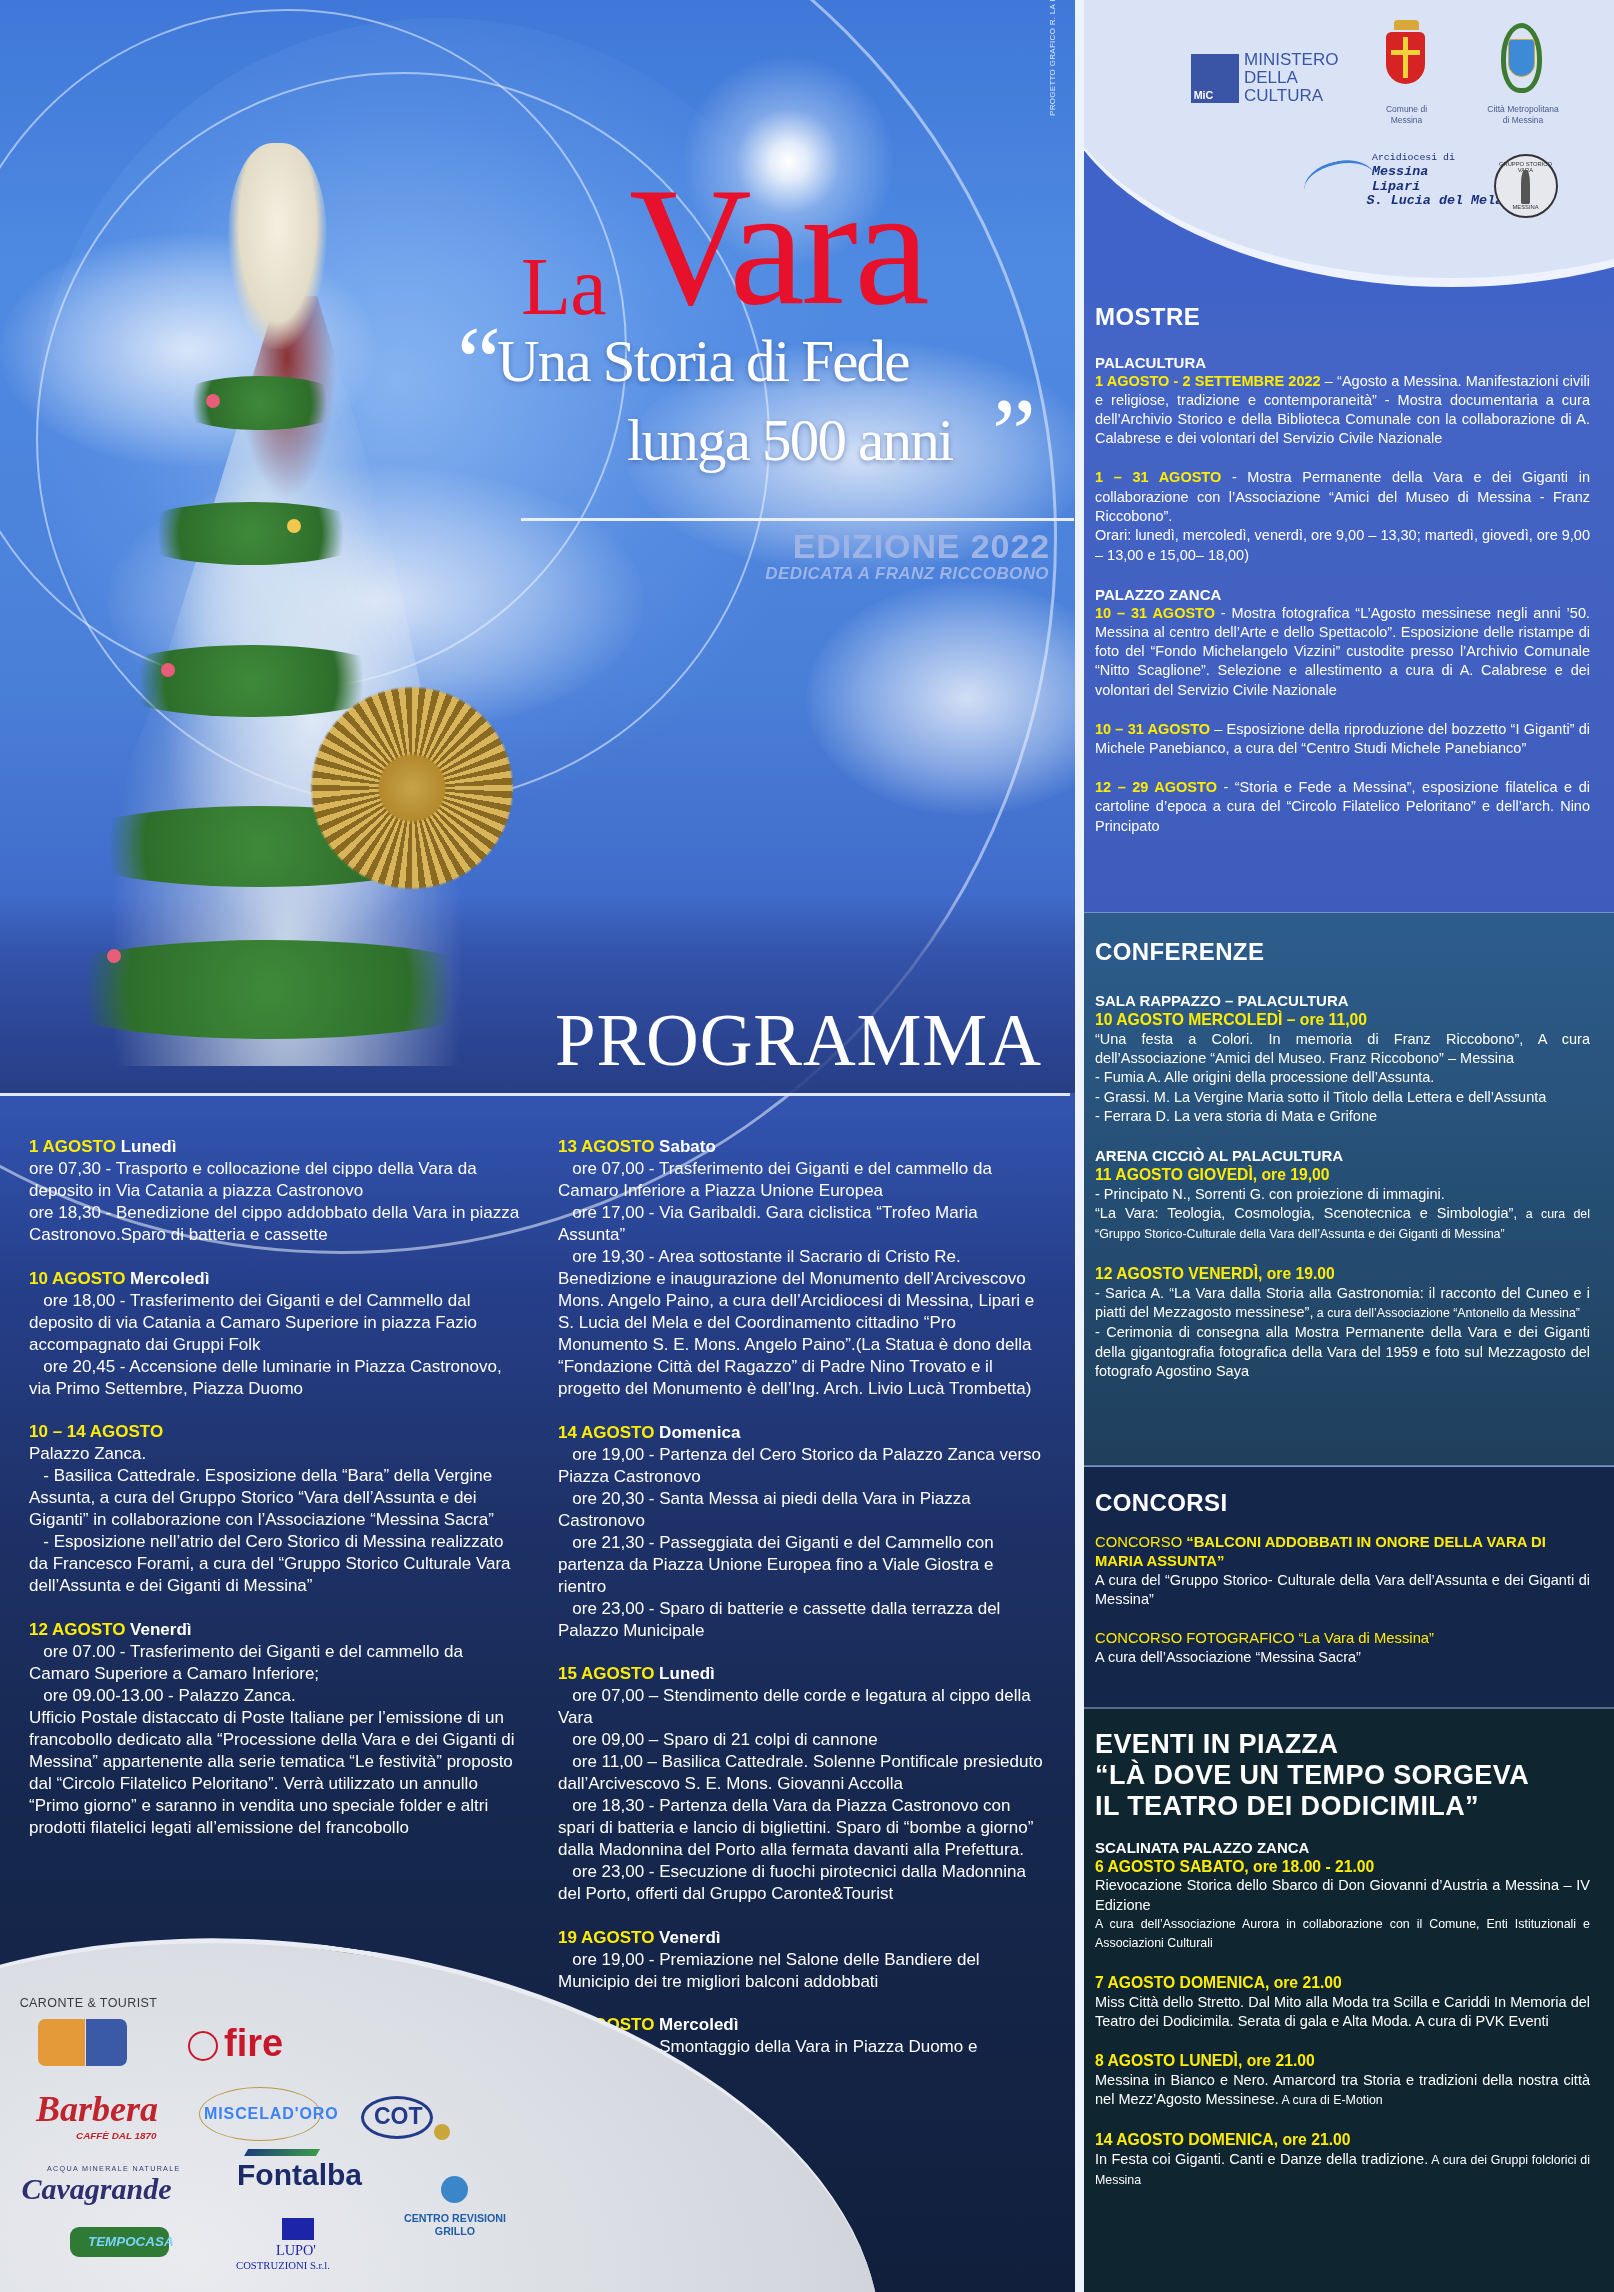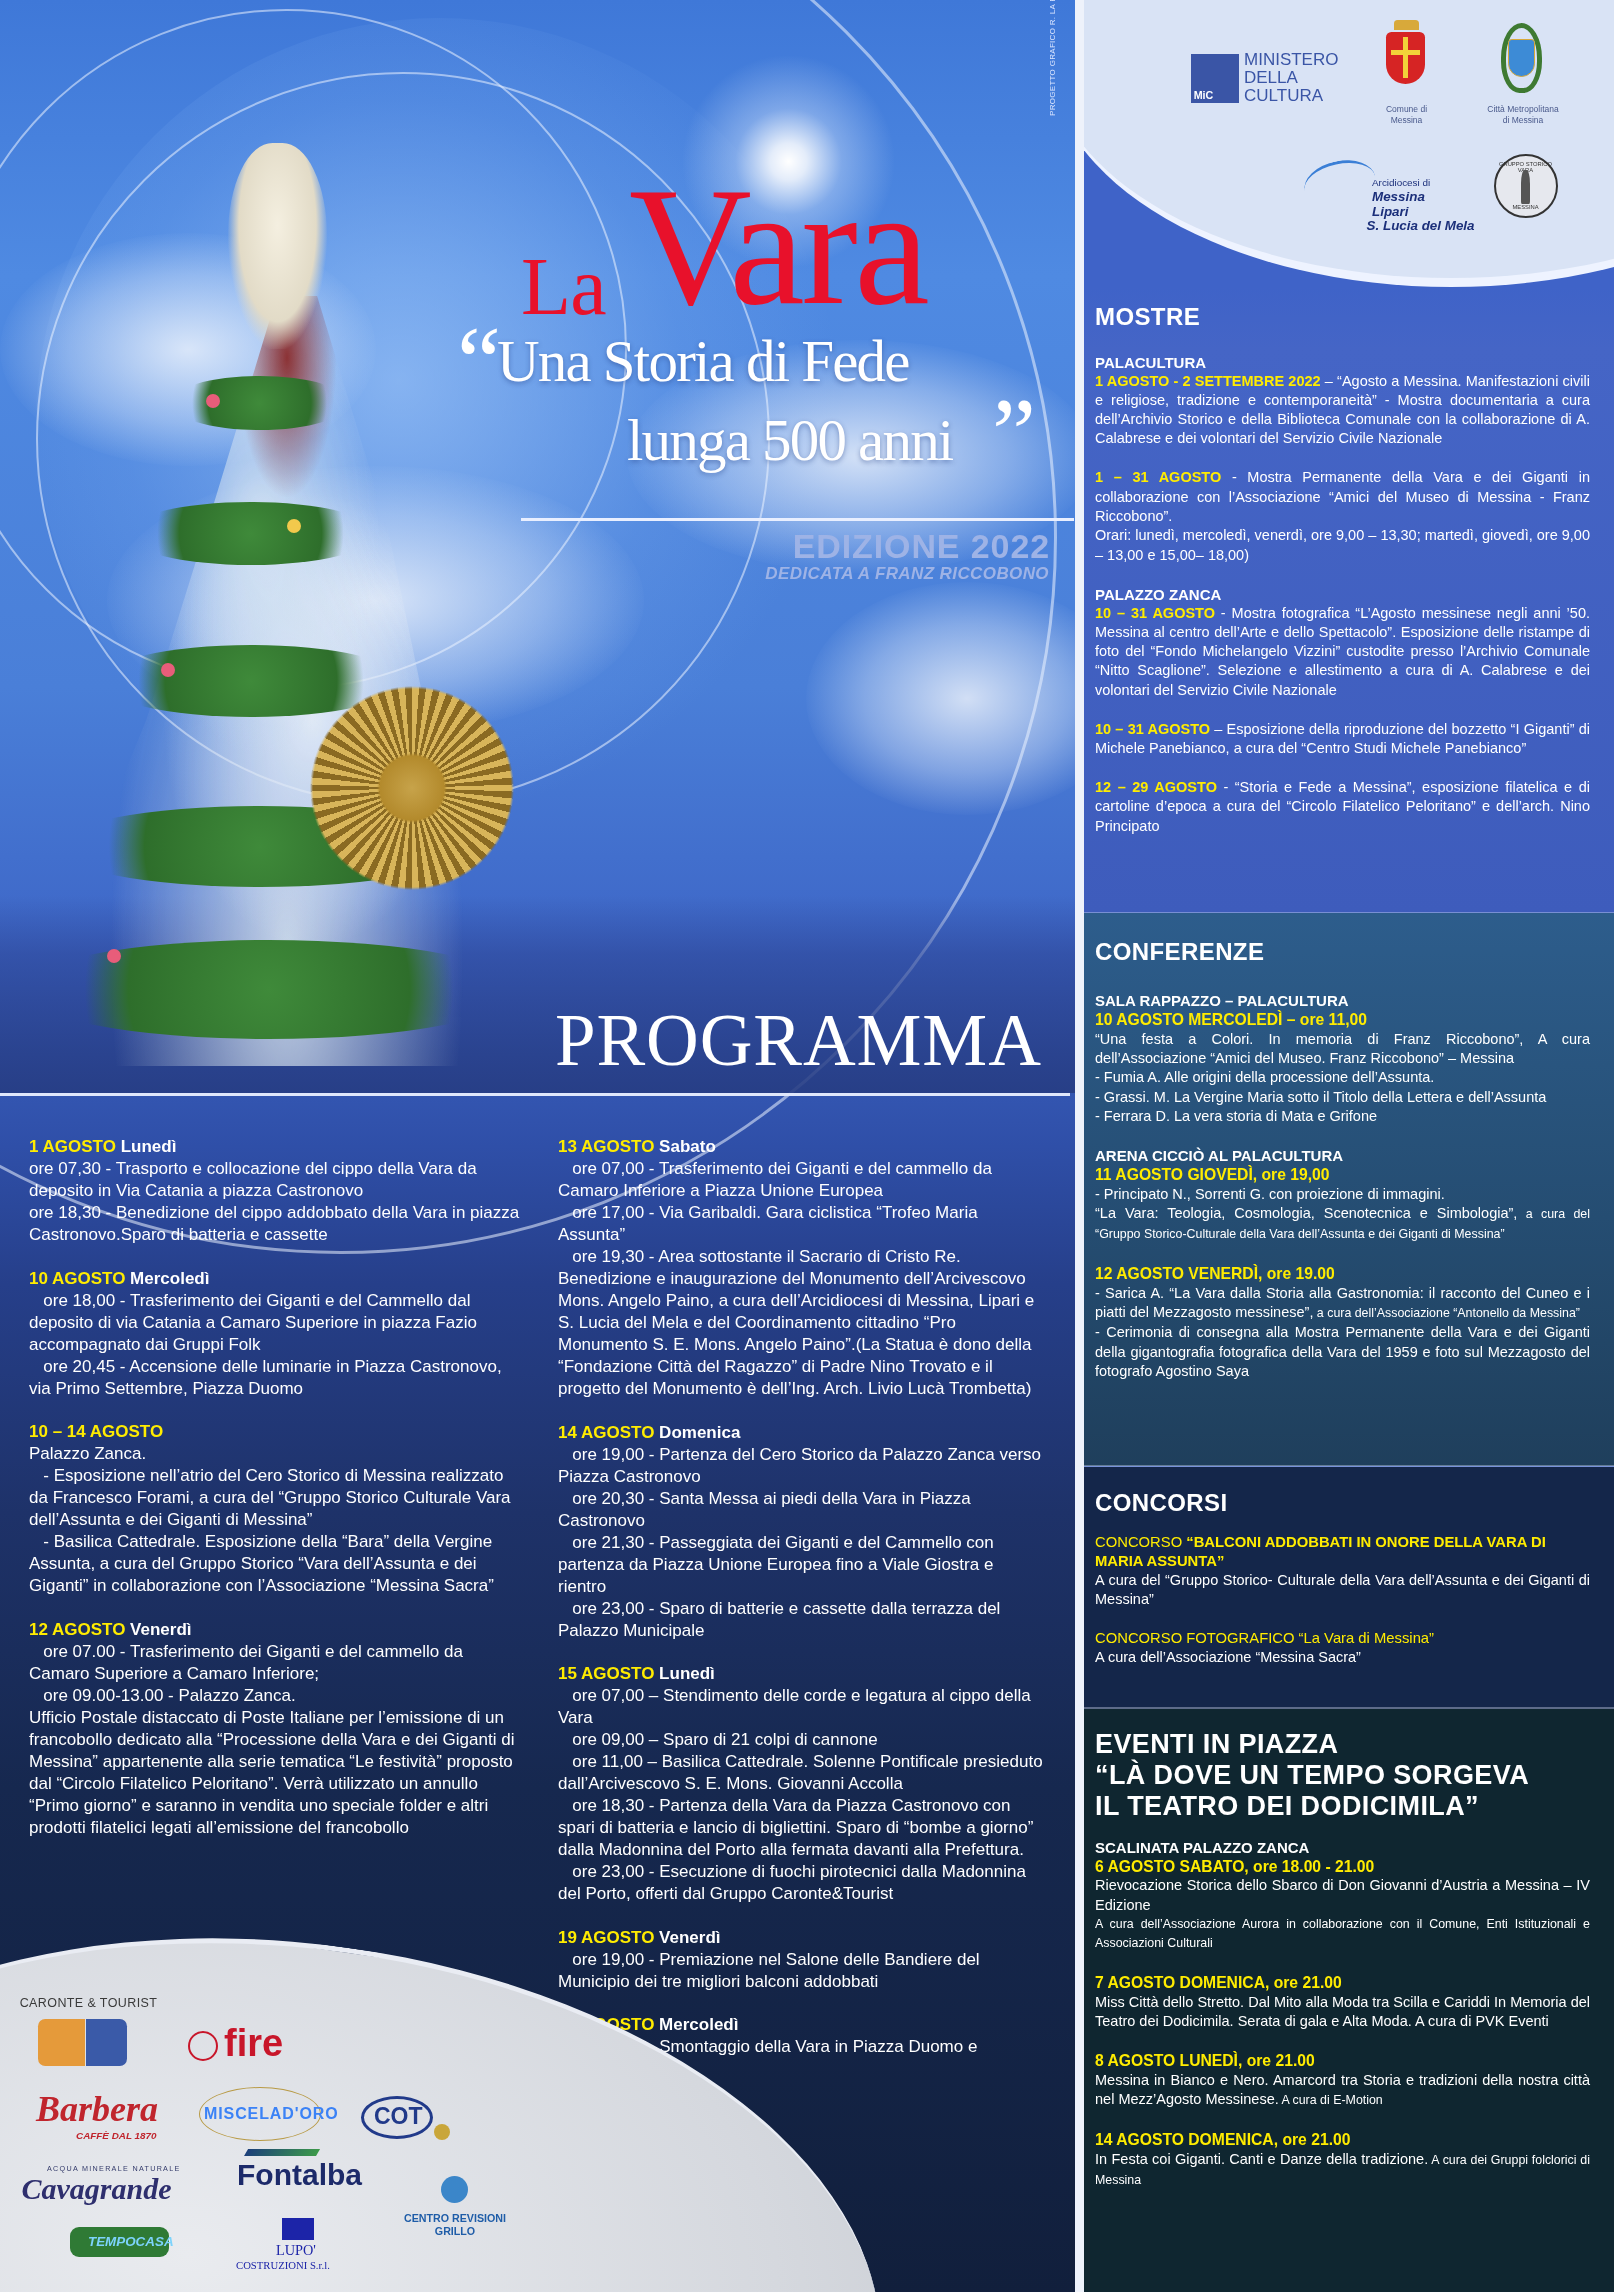--- a/index.html
+++ b/index.html
@@ -187,22 +187,22 @@
   .mic-text {
     position: absolute; left: 1244px; top: 51px; font-size: 17px; line-height: 18px; color: #3a55a6;
   }
   .shield {
     position: absolute; width: 39px; height: 52px; border-radius: 5.4px 5.4px 19.7px 19.7px;
   }
   .crest-caption {
     position: absolute; font-size: 8.5px; line-height: 10.7px; color: #4a5a8c; text-align: center;
   }
   .diocese-text {
-    position: absolute; left: 1372px; top: 176px; color: #1b2f7a;
-    font-family: Liberation Sans, sans-serif; font-style: italic; font-weight: bold;
+    position: absolute; left: 1372px; top: 151px; color: #1b2f7a;
+    font-family: Liberation Mono, monospace; font-style: italic; font-weight: bold;
     font-size: 13.4px; line-height: 14.3px;
   }
   .seal {
     position: absolute; left: 1494px; top: 154px; width: 64px; height: 64px; border-radius: 50%;
     border: 2.7px solid #333; background: #e6e8ee;
   }
 </style>
 </head>
 <body>
 
@@ -254,22 +254,22 @@
       <div class="entry"><span class="time">ore 18,30</span><span> - Benedizione del cippo addobbato della Vara in piazza Castronovo.Sparo di batteria e cassette</span></div>
     </div>
     <div class="day">
       <div class="day-head"><span class="day-date">10 AGOSTO</span> <span>Mercoledì</span></div>
       <div class="entry indent"><span class="time">ore 18,00</span><span> - Trasferimento dei Giganti e del Cammello dal deposito di via Catania a Camaro Superiore in piazza Fazio accompagnato dai Gruppi Folk</span></div>
       <div class="entry indent"><span class="time">ore 20,45</span><span> - Accensione delle luminarie in Piazza Castronovo, via Primo Settembre, Piazza Duomo</span></div>
     </div>
     <div class="day">
       <div class="day-head"><span class="day-date">10 – 14 AGOSTO</span></div>
       <div class="day-note">Palazzo Zanca.</div>
+      <div class="entry indent">- Basilica Cattedrale. Esposizione della “Bara” della Vergine Assunta, a cura del Gruppo Storico “Vara dell’Assunta e dei Giganti” in collaborazione con l’Associazione “Messina Sacra”</div>
       <div class="entry indent">- Esposizione nell’atrio del Cero Storico di Messina realizzato da Francesco Forami, a cura del “Gruppo Storico Culturale Vara dell’Assunta e dei Giganti di Messina”</div>
-      <div class="entry indent">- Basilica Cattedrale. Esposizione della “Bara” della Vergine Assunta, a cura del Gruppo Storico “Vara dell’Assunta e dei Giganti” in collaborazione con l’Associazione “Messina Sacra”</div>
     </div>
     <div class="day">
       <div class="day-head"><span class="day-date">12 AGOSTO</span> <span>Venerdì</span></div>
       <div class="entry indent"><span class="time">ore 07.00</span><span> - Trasferimento dei Giganti e del cammello da Camaro Superiore a Camaro Inferiore;</span></div>
       <div class="entry indent"><span class="time">ore 09.00-13.00</span><span> - Palazzo Zanca.</span></div>
       <div class="entry">Ufficio Postale distaccato di Poste Italiane per l’emissione di un francobollo dedicato alla “Processione della Vara e dei Giganti di Messina” appartenente alla serie tematica “Le festività” proposto dal “Circolo Filatelico Peloritano”. Verrà utilizzato un annullo “Primo giorno” e saranno in vendita uno speciale folder e altri prodotti filatelici legati all’emissione del francobollo</div>
     </div>
   </div>
 
   <div class="prog-col c2">

